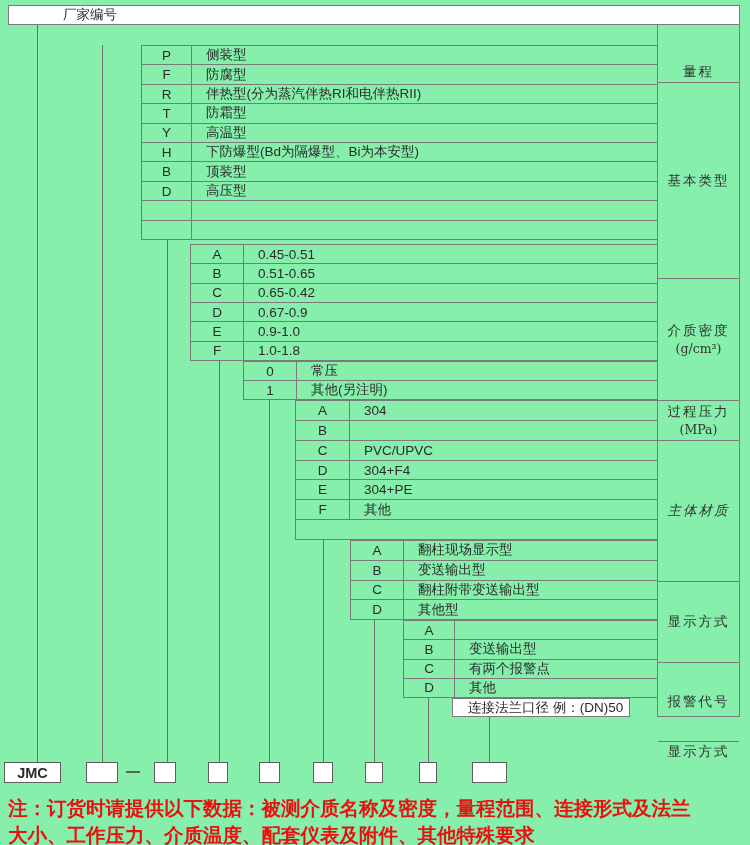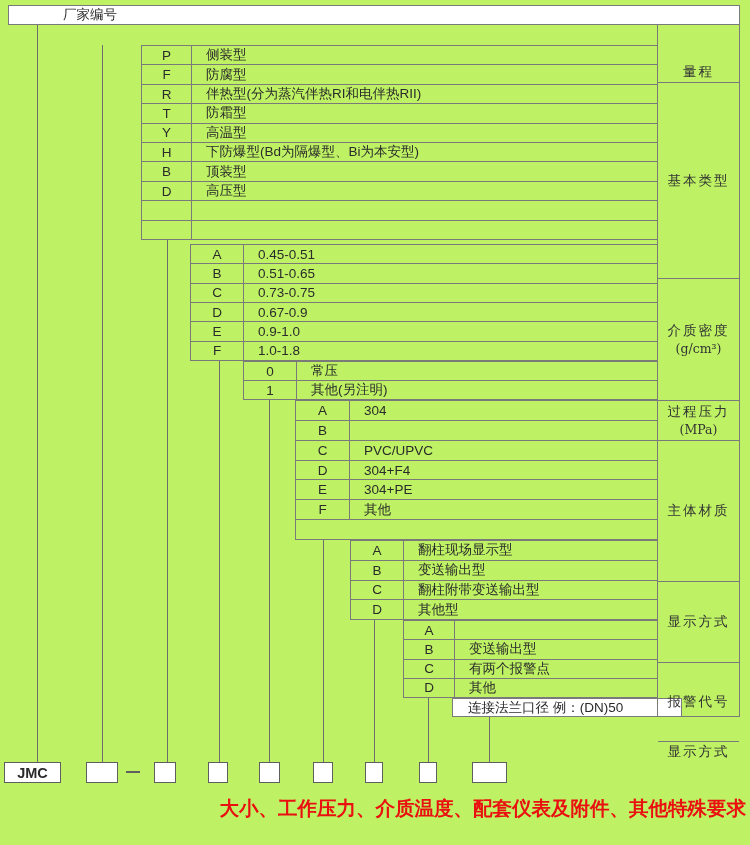--- a/index.html
+++ b/index.html
@@ -2,22 +2,22 @@
 <html><head>
 <meta charset="utf-8">
 <style>
   :root{
     --bc:#7a7a7a;          
     --lc:#6e6e6e;          
     --tc:#2b2b2b;          
   }
   html,body{margin:0;padding:0;background:#ffffff;}
   .stage{
-    position:relative;width:750px;height:845px;background:#bef264;overflow:hidden;
-    font-family:"Liberation Sans","DejaVu Sans",sans-serif;color:var(--tc);text-align:right;
+    position:relative;width:750px;height:845px;background:#86efac;overflow:hidden;
+    font-family:"Liberation Sans","DejaVu Sans",sans-serif;color:var(--tc);
   }
   .abs{position:absolute;box-sizing:border-box;}
   
   .table{display:flex;flex-direction:column;border:1px solid var(--bc);}
   .trow{flex:1;display:flex;align-items:stretch;border-top:1px solid var(--bc);min-height:0;}
   .trow:first-child{border-top:none;}
   .code{width:51px;flex:0 0 auto;border-right:1px solid var(--bc);
         display:flex;align-items:center;justify-content:center;font-size:13.5px;}
   .code.nodiv{border-right:none;}
   .desc{flex:1;display:flex;align-items:center;padding-left:14px;font-size:13.5px;white-space:nowrap;overflow:hidden;}
@@ -105,21 +105,21 @@
     <div class="trow">
         <div class="code" style="width:52px">A</div>
         <div class="desc">0.45-0.51</div>
       </div>
     <div class="trow">
         <div class="code" style="width:52px">B</div>
         <div class="desc">0.51-0.65</div>
       </div>
     <div class="trow">
         <div class="code" style="width:52px">C</div>
-        <div class="desc">0.73-0.75</div>
+        <div class="desc">0.65-0.42</div>
       </div>
     <div class="trow">
         <div class="code" style="width:52px">D</div>
         <div class="desc">0.67-0.9</div>
       </div>
     <div class="trow">
         <div class="code" style="width:52px">E</div>
         <div class="desc">0.9-1.0</div>
       </div>
     <div class="trow">
@@ -199,40 +199,40 @@
     <div class="trow">
         <div class="code" style="width:50px">C</div>
         <div class="desc">有两个报警点</div>
       </div>
     <div class="trow">
         <div class="code" style="width:50px">D</div>
         <div class="desc">其他</div>
       </div>
   </div>
 
-  <div class="abs hrow" style="left:452px;top:698px;width:230px;height:19px;padding-left:15px;">
+  <div class="abs hrow" style="left:452px;top:698px;width:178px;height:19px;padding-left:15px;">
     <span>连接法兰口径 例：(DN)50</span>
   </div>
 
   <div class="abs sidecol">
     <div class="scell" style="height:21px;flex:0 0 auto;margin-top:36px;">
         <span>量程</span>
       </div>
     <div class="scell" style="height:195px;flex:0 0 auto;">
         <span>基本类型</span>
       </div>
     <div class="scell" style="height:121px;flex:0 0 auto;">
         <span>介质密度</span>
         <span class="sub">(g/cm³)</span>
       </div>
     <div class="scell" style="height:39px;flex:0 0 auto;">
         <span>过程压力</span>
         <span class="sub">(MPa)</span>
       </div>
-    <div class="scell" style="height:140px;flex:0 0 auto;">
+    <div class="scell" style="height:140px;flex:0 0 auto;font-style:italic;">
         <span>主体材质</span>
       </div>
     <div class="scell" style="height:80px;flex:0 0 auto;">
         <span>显示方式</span>
       </div>
     <div class="scell" style="height:78px;flex:0 0 auto;">
         <span>报警代号</span>
       </div>
     <div class="scell" style="height:19px;flex:0 0 auto;">
         <span>显示方式</span>
@@ -246,16 +246,17 @@
   <div class="abs dash" style="left:126px;width:14px;"></div>
   <div class="abs bbox" style="left:154px;width:22px;"></div>
   <div class="abs bbox" style="left:208px;width:20px;"></div>
   <div class="abs bbox" style="left:259px;width:21px;"></div>
   <div class="abs bbox" style="left:313px;width:20px;"></div>
   <div class="abs bbox" style="left:365px;width:18px;"></div>
   <div class="abs bbox" style="left:419px;width:18px;"></div>
   <div class="abs bbox" style="left:472px;width:35px;"></div>
 
   <div class="abs note">
+    <div>注：订货时请提供以下数据：被测介质名称及密度，量程范围、连接形式及法兰</div>
     <div>大小、工作压力、介质温度、配套仪表及附件、其他特殊要求</div>
   </div>
 
 </div>
 
 </body></html>

